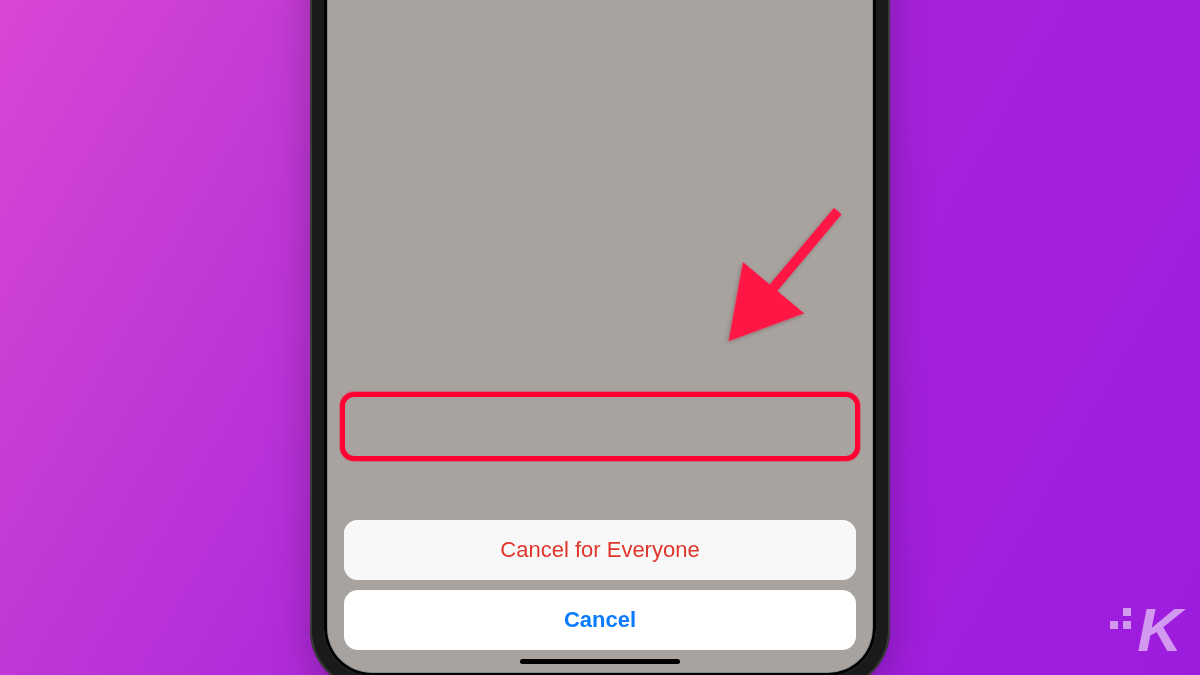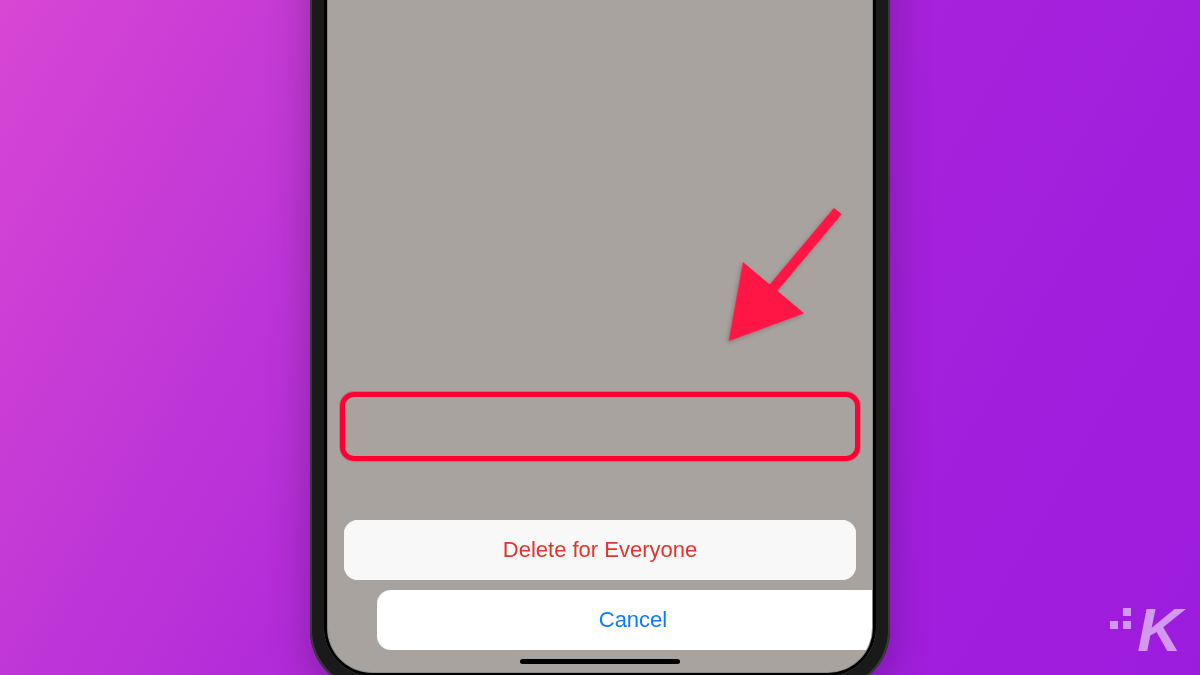--- a/index.html
+++ b/index.html
@@ -69,22 +69,21 @@
       background: rgba(248,248,248,0.98);
       border: none;
       cursor: pointer;
     }
     .sheet-btn + .sheet-btn { border-top: 1px solid rgba(0,0,0,0.08); }
     .sheet-btn.destructive { color: #e0352b; }
     .sheet-btn.cancel {
       background: #ffffff;
       border-radius: 14px;
       color: #0a7cff;
-      font-weight: 400;
-      margin-left: 33px;
+      font-weight: 700;
     }
     .highlight {
       position: absolute;
       border: 5px solid #ff0033;
       border-radius: 14px;
       pointer-events: none;
       box-shadow: 0 0 0 1px rgba(255,0,51,0.3);
     }
     .home-indicator {
       position: absolute;
@@ -128,21 +127,21 @@
 </head>
 <body>
 
 <div class="phone-frame">
   <div class="phone-inner">
     <div class="phone-screen">
       <div class="chat-bg"></div>
 
       <div class="action-sheet">
         <div class="sheet-group">
-          <button class="sheet-btn destructive">Delete for Everyone</button>
+          <button class="sheet-btn destructive">Cancel for Everyone</button>
         </div>
         <button class="sheet-btn cancel">Cancel</button>
       </div>
 
       <div class="highlight" style="left:12px; right:12px; top:484px; height:69px;"></div>
 
       <div class="home-indicator"></div>
     </div>
   </div>
 </div>

